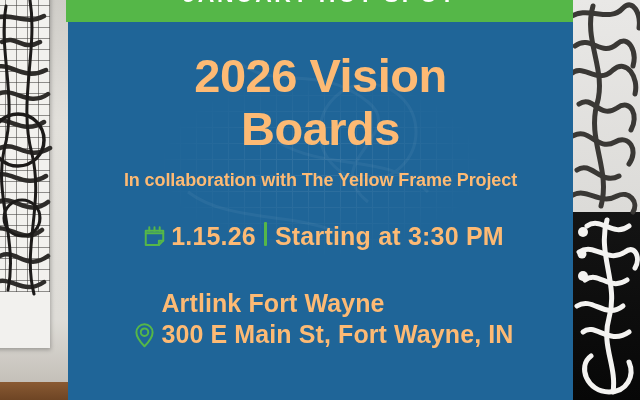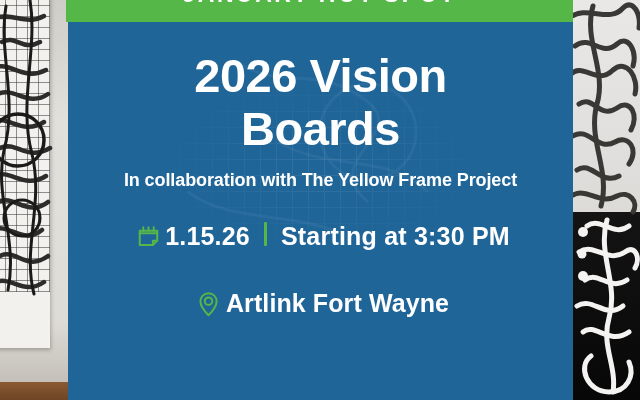--- a/index.html
+++ b/index.html
@@ -91,21 +91,21 @@
   .blue-panel .ghost2 {
     position:absolute; left:0; top:0; width:100%; height:100%;
     opacity:.10;
   }
 
   .panel-content {
     position: relative;
     z-index: 5;
     width: 100%;
     height: 100%;
-    color: #ffffff;
+    color: #fdba74;
     text-align: center;
     border-radius: 12px;
   }
 
   
   .kicker {
     position: absolute;
     left: 66px;
     top: -17px;
     width: 507px;
@@ -140,21 +140,21 @@
     font-size: 18px;
     font-weight: bold;
     letter-spacing: -0.1px;
   }
 
   
   .info-row {
     position: absolute;
     left: 0; right: 0;
     display: flex;
-    align-items: center;
+    align-items: flex-end;
     justify-content: center;
   }
   .row-date { top: 200px; align-items: center; }
   .row-loc  { top: 266px; }
 
   .icon-box {
     width: 34px;
     min-width: 34px;
     display: flex;
     align-items: center;
@@ -162,21 +162,21 @@
   }
   .row-loc .icon-box { padding-top: 3px; align-items: flex-start; }
 
   .date-text {
     font-size: 25px;
     font-weight: bold;
     letter-spacing: 0.2px;
     white-space: nowrap;
     display: flex;
     align-items: flex-start;
-    gap: 14px;
+    gap: 8px;
   }
   .divider-pipe {
     display: inline-block;
     width: 3px;
     height: 24px;
     background: #55b748;
     border-radius: 1px;
   }
   .loc-text {
     font-size: 25px;
@@ -293,18 +293,19 @@
 
       <div class="info-row row-loc">
         <div class="icon-box">
           <svg width="25" height="27" viewBox="0 0 24 26" fill="none" stroke="#55b748" stroke-width="1.9" stroke-linecap="round" stroke-linejoin="round">
             <path d="M12 2.2 C7.6 2.2 4.2 5.6 4.2 10 C4.2 15.2 12 23.4 12 23.4 C12 23.4 19.8 15.2 19.8 10 C19.8 5.6 16.4 2.2 12 2.2 z"></path>
             <circle cx="12" cy="9.8" r="3.6"></circle>
           </svg>
         </div>
         <div class="loc-text">
           <span>Artlink Fort Wayne</span>
+          <span>300 E Main St, Fort Wayne, IN</span>
         </div>
       </div>
 
     </div>
   </div>
 </div>
 
 </body></html>

